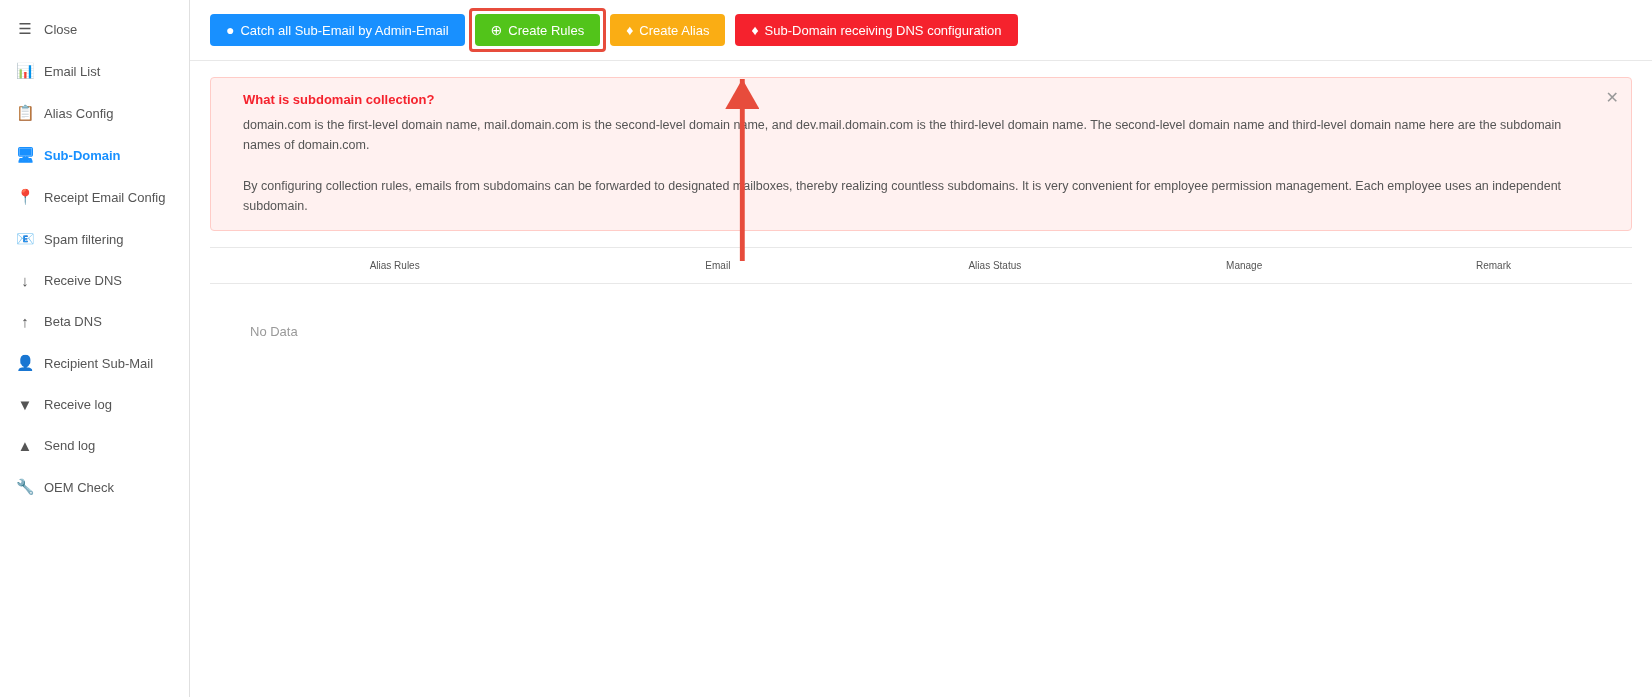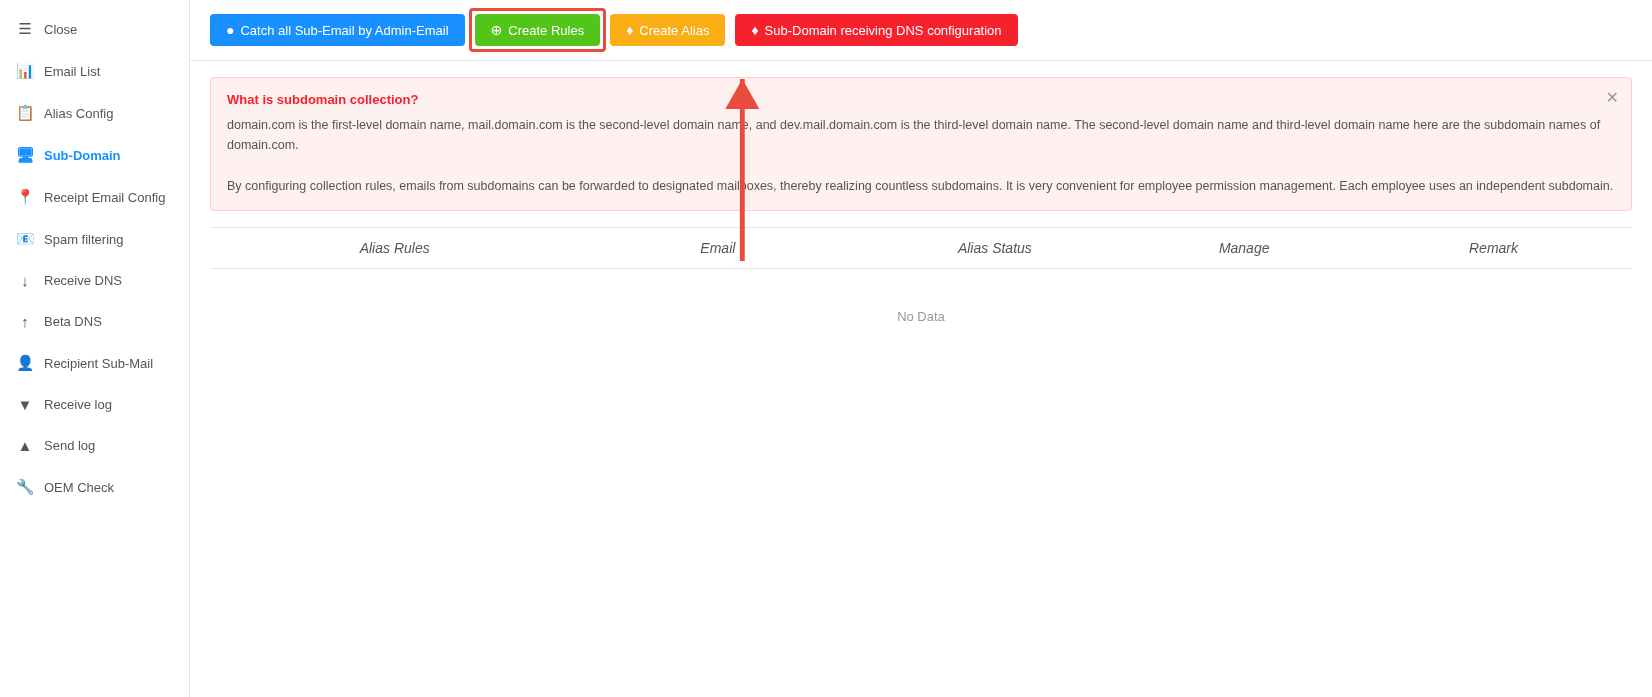--- a/index.html
+++ b/index.html
@@ -62,21 +62,21 @@
     .btn-green { background: #52c41a; color: #fff; border: 3px solid #e74c3c; }
     .btn-yellow { background: #faad14; color: #fff; }
     .btn-red { background: #f5222d; color: #fff; }
     .btn .btn-icon { font-size: 14px; }
 
     
     .info-box {
       background: #fff1f0;
       border: 1px solid #ffccc7;
       margin: 16px 20px;
-      padding: 14px 16px;
+      padding: 14px 32px;
       border-radius: 4px;
       position: relative;
       flex-shrink: 0;
     }
     .info-box-title {
       color: #f5222d;
       font-weight: bold;
       margin-bottom: 8px;
       font-size: 13px;
     }
@@ -100,27 +100,26 @@
       border-top: 1px solid #e8e8e8;
     }
     .table-header {
       display: grid;
       grid-template-columns: 2fr 1.5fr 1.5fr 1.2fr 1.5fr;
       padding: 12px 0;
       border-bottom: 1px solid #e8e8e8;
     }
     .table-header-cell {
       color: #555;
-      font-size: 14px;
+      font-size: 10px;
       font-weight: 500;
       text-align: center;
-      font-style: italic;
     }
     .table-empty {
-      text-align: center;
+      text-align: left;
       padding: 40px;
       color: #999;
       font-size: 13px;
     }
 
     
     .content-area {
       flex: 1;
       overflow-y: auto;
       position: relative;

